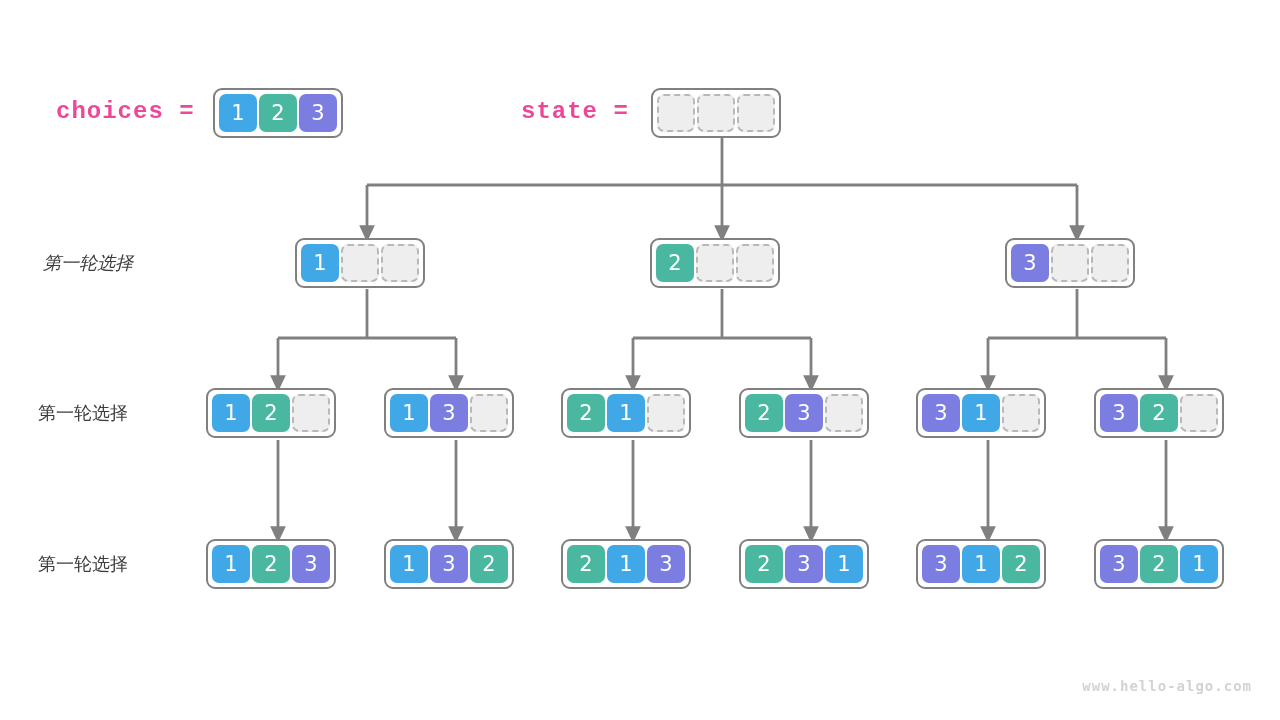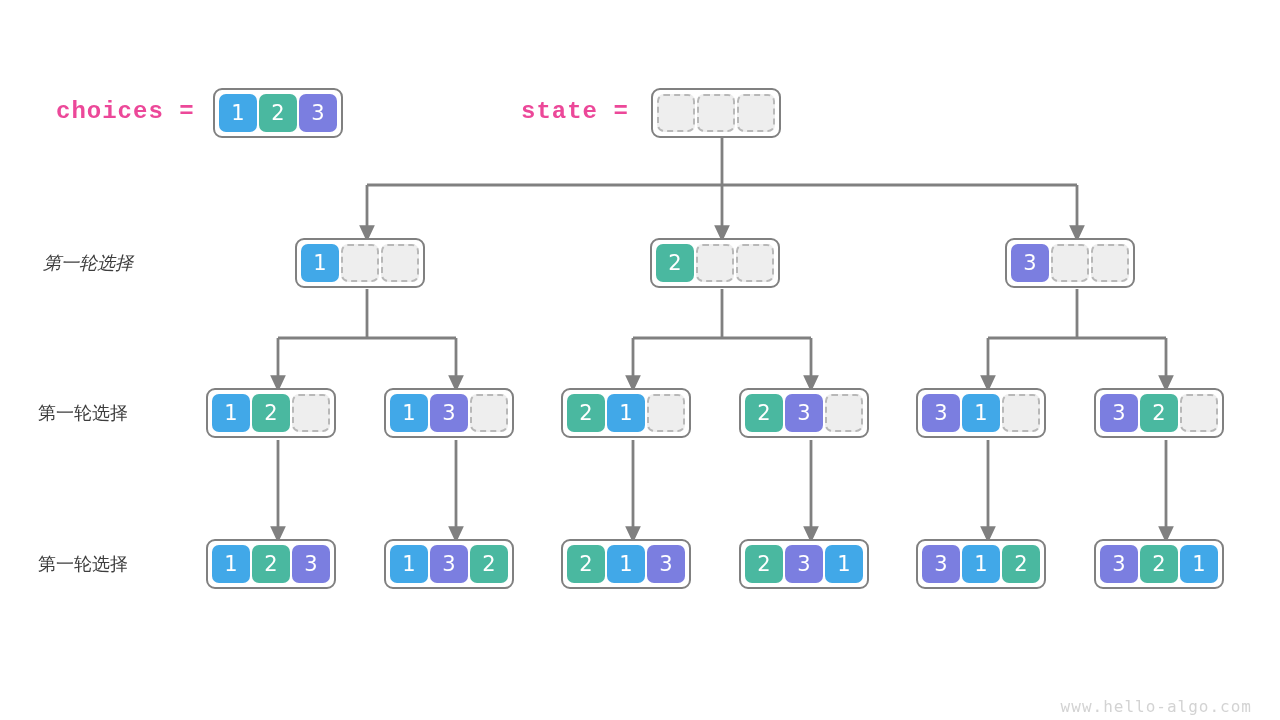--- a/index.html
+++ b/index.html
@@ -88,26 +88,27 @@
 
   .cell.empty {
     background: #eeeeee;
     border: 2px dashed #b8b8b8;
     color: transparent;
   }
 
   .watermark {
     position: absolute;
     right: 28px;
-    bottom: 4px;
+    bottom: 26px;
     font-family: "DejaVu Sans Mono", "Liberation Mono", monospace;
-    font-size: 16px;
+    font-size: 14px;
     color: #d3d3d3;
     letter-spacing: 1px;
     white-space: nowrap;
+    font-weight: bold;
   }
 </style>
 </head>
 <body>
 
 <div id="canvas">
 
   <svg id="edges" viewBox="0 0 1280 720" xmlns="http://www.w3.org/2000/svg">
     <defs>
       <marker id="arrow" markerWidth="7" markerHeight="7" refX="3.2" refY="3.2" orient="auto" markerUnits="strokeWidth">

